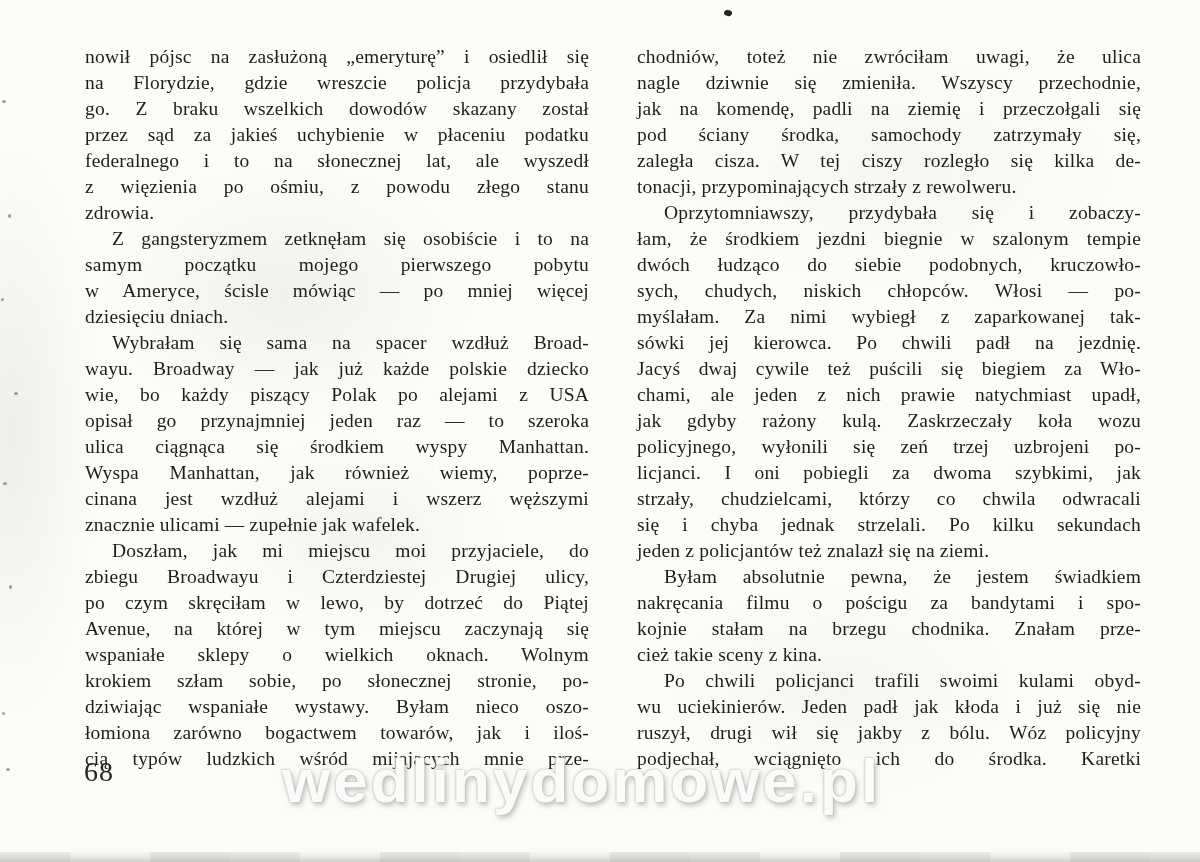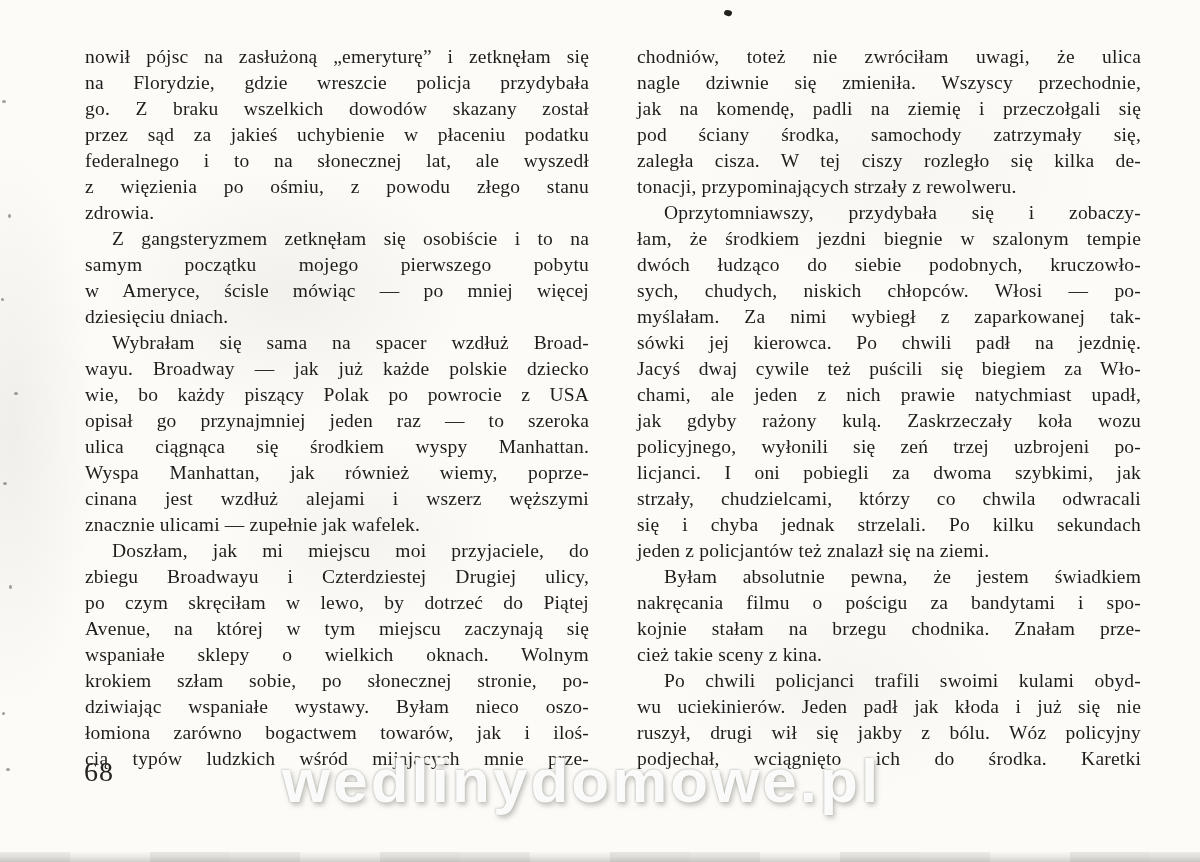--- a/index.html
+++ b/index.html
@@ -98,38 +98,38 @@
         rgba(88,86,80,0.12) 150px, rgba(88,86,80,0.12) 230px);
   }
 </style>
 </head>
 <body>
 
 <div class="page">
 
   <div class="col col-left" id="col-left">
       <div class="para">
-        <div class="line">nowił pójsc na zasłużoną „emeryturę” i zetknęłam się</div>
+        <div class="line">nowił pójsc na zasłużoną „emeryturę” i osiedlił się</div>
         <div class="line">na Florydzie, gdzie wreszcie policja przydybała</div>
         <div class="line">go. Z braku wszelkich dowodów skazany został</div>
         <div class="line">przez sąd za jakieś uchybienie w płaceniu podatku</div>
         <div class="line">federalnego i to na słonecznej lat, ale wyszedł</div>
         <div class="line">z więzienia po ośmiu, z powodu złego stanu</div>
         <div class="line lastline">zdrowia.</div>
       </div>
       <div class="para">
         <div class="line indent">Z gangsteryzmem zetknęłam się osobiście i to na</div>
         <div class="line">samym początku mojego pierwszego pobytu</div>
         <div class="line">w Ameryce, ścisle mówiąc — po mniej więcej</div>
         <div class="line lastline">dziesięciu dniach.</div>
       </div>
       <div class="para">
         <div class="line indent">Wybrałam się sama na spacer wzdłuż Broad-</div>
         <div class="line">wayu. Broadway — jak już każde polskie dziecko</div>
-        <div class="line">wie, bo każdy piszący Polak po powrocie z USA</div>
+        <div class="line">wie, bo każdy piszący Polak po alejami z USA</div>
         <div class="line">opisał go przynajmniej jeden raz — to szeroka</div>
         <div class="line">ulica ciągnąca się środkiem wyspy Manhattan.</div>
         <div class="line">Wyspa Manhattan, jak również wiemy, poprze-</div>
         <div class="line">cinana jest wzdłuż alejami i wszerz węższymi</div>
         <div class="line lastline">znacznie ulicami — zupełnie jak wafelek.</div>
       </div>
       <div class="para">
         <div class="line indent">Doszłam, jak mi miejscu moi przyjaciele, do</div>
         <div class="line">zbiegu Broadwayu i Czterdziestej Drugiej ulicy,</div>
         <div class="line">po czym skręciłam w lewo, by dotrzeć do Piątej</div>

